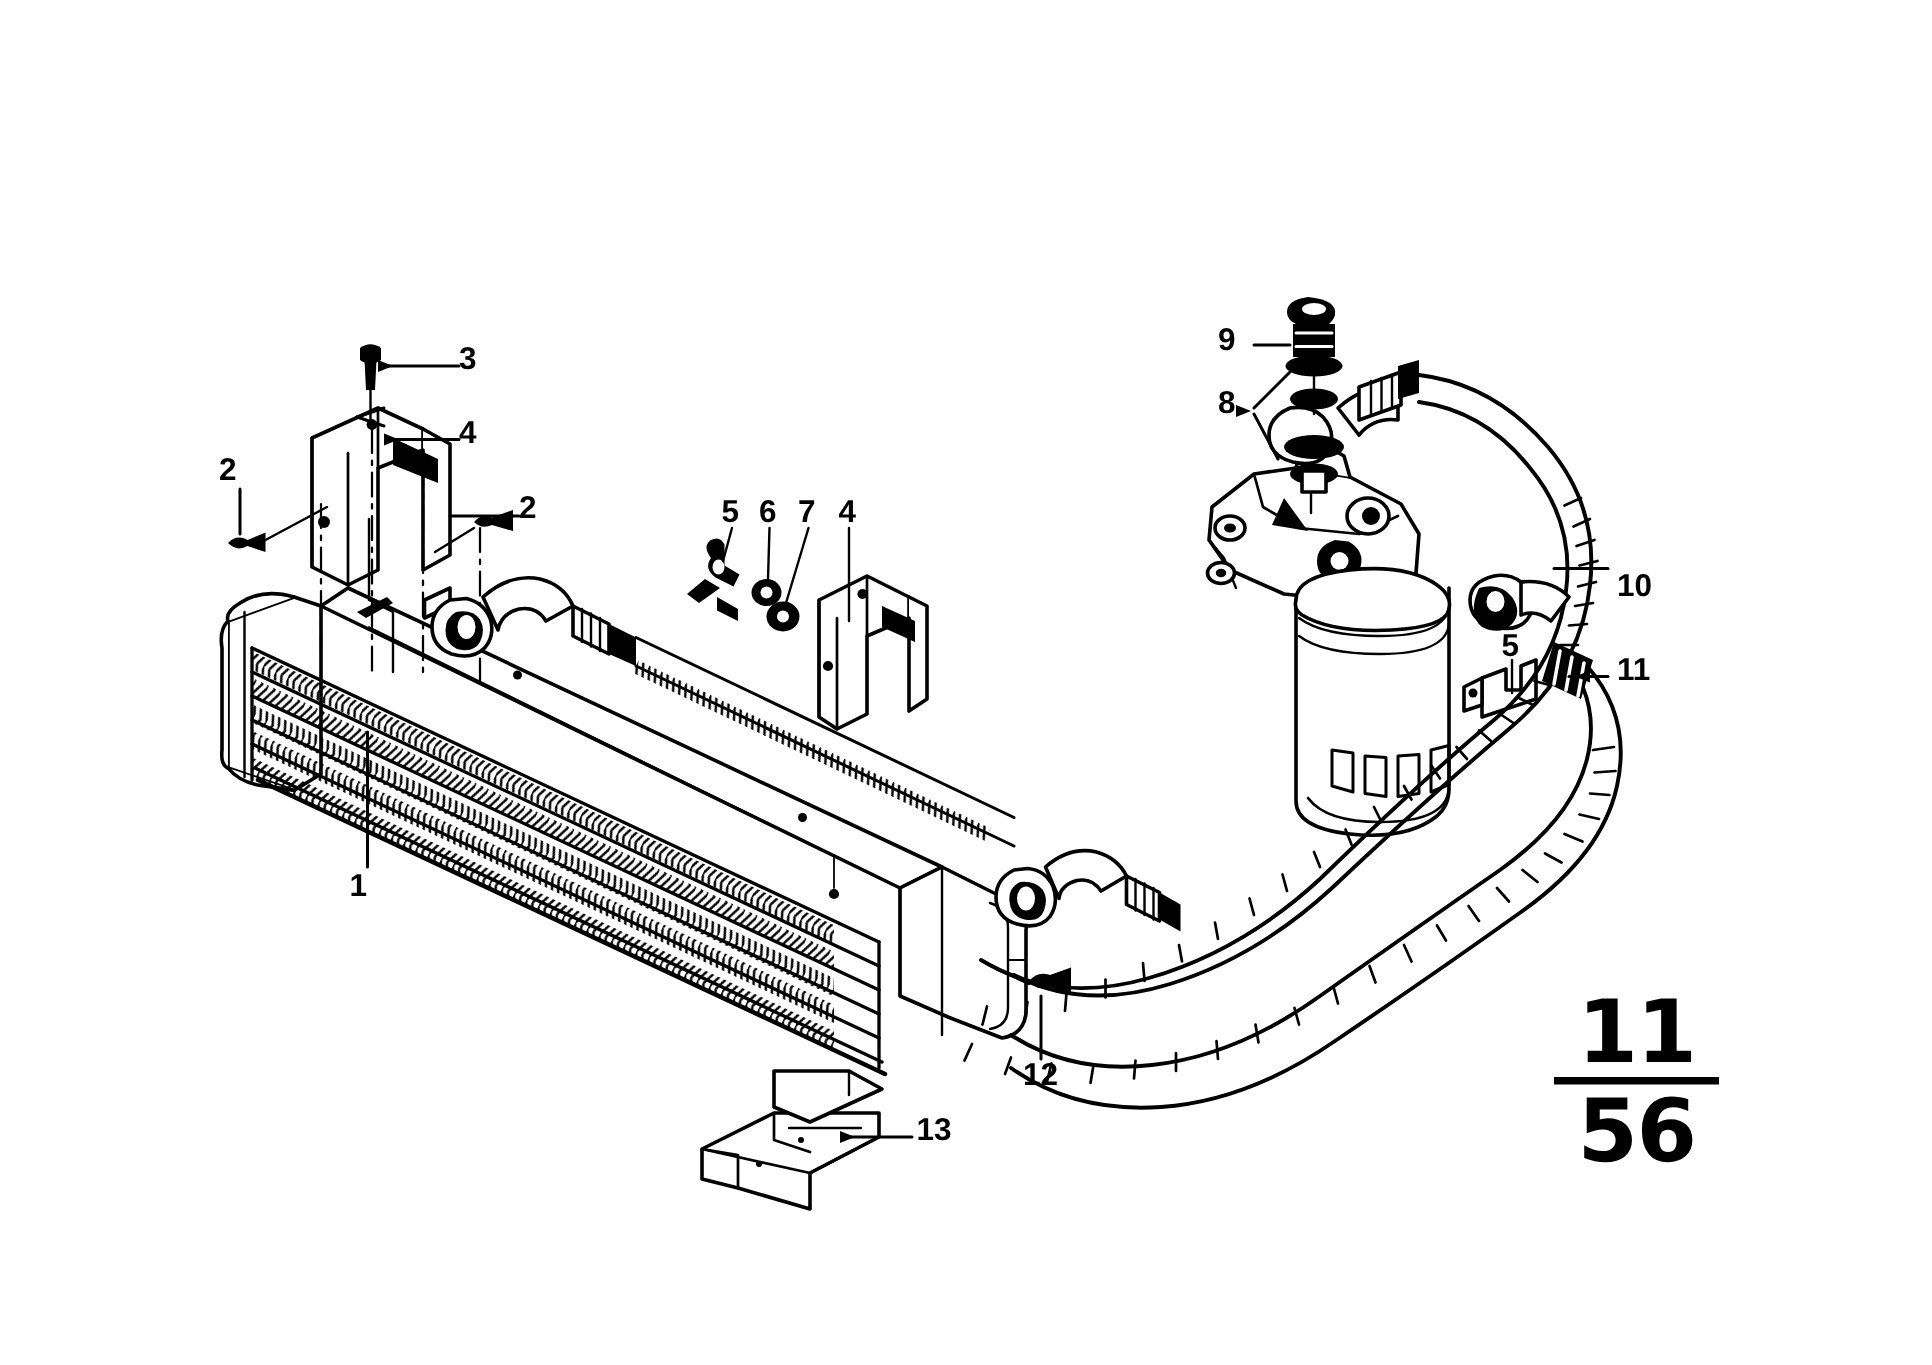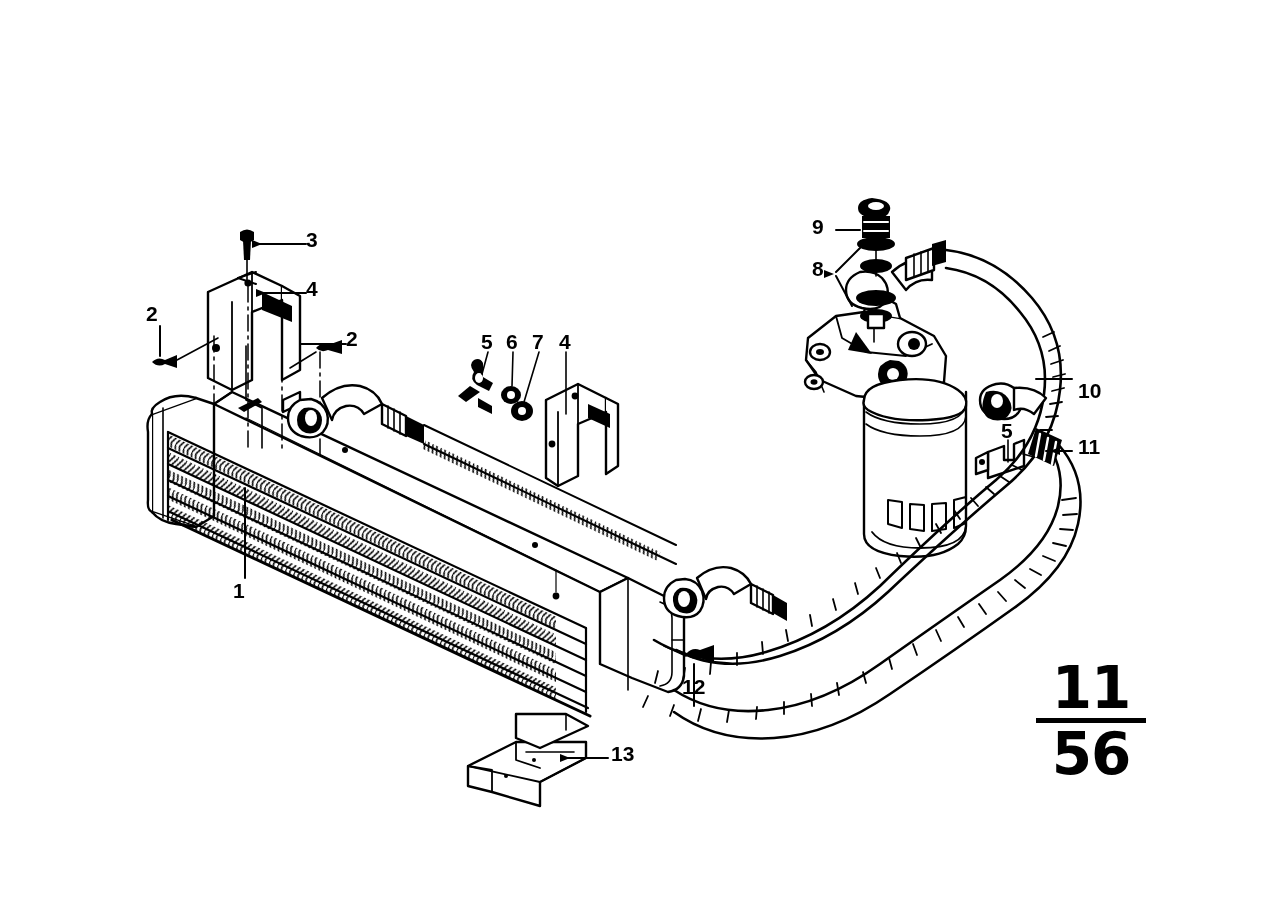--- a/index.html
+++ b/index.html
@@ -390,21 +390,21 @@
   <div class="callout" style="left:306px;top:278px;">4</div>
   <div class="callout" style="left:559px;top:331px;">4</div>
   <div class="callout" style="left:481px;top:331px;">5</div>
   <div class="callout" style="left:1001px;top:420px;">5</div>
   <div class="callout" style="left:506px;top:331px;">6</div>
   <div class="callout" style="left:532px;top:331px;">7</div>
   <div class="callout" style="left:812px;top:258px;">8</div>
   <div class="callout" style="left:812px;top:216px;">9</div>
   <div class="callout" style="left:1078px;top:380px;">10</div>
   <div class="callout" style="left:1078px;top:436px;">11</div>
-  <div class="callout" style="left:682px;top:676px;">12</div>
+  <div class="callout" style="left:682px;top:706px;">12</div>
   <div class="callout" style="left:611px;top:743px;">13</div>
 
   <div class="pagenum">
     <div class="num">11</div>
     <div class="rule"></div>
     <div class="num">56</div>
   </div>
 
 </div>
 

